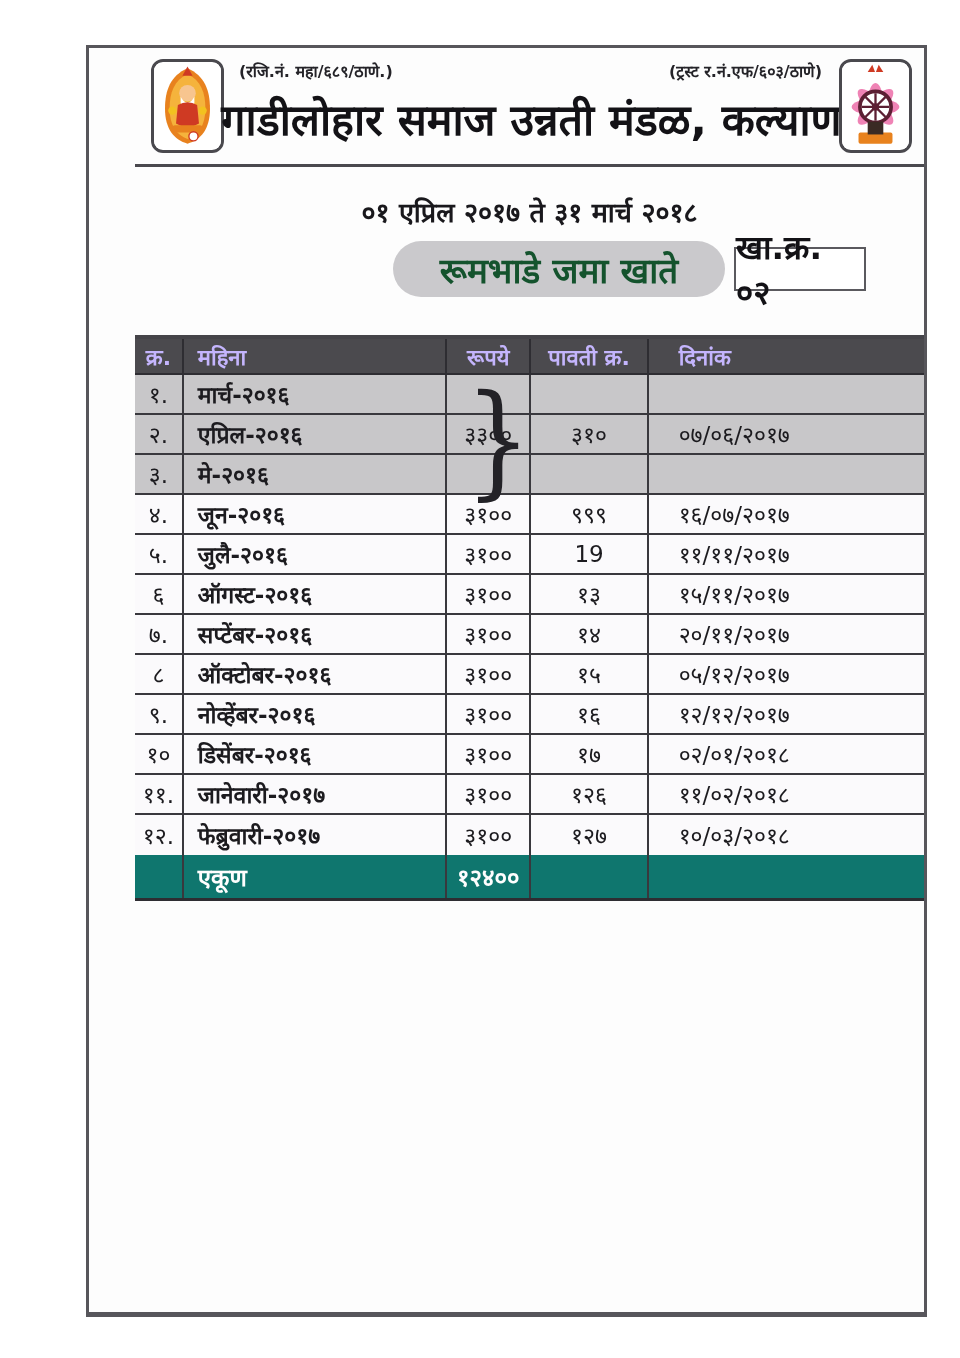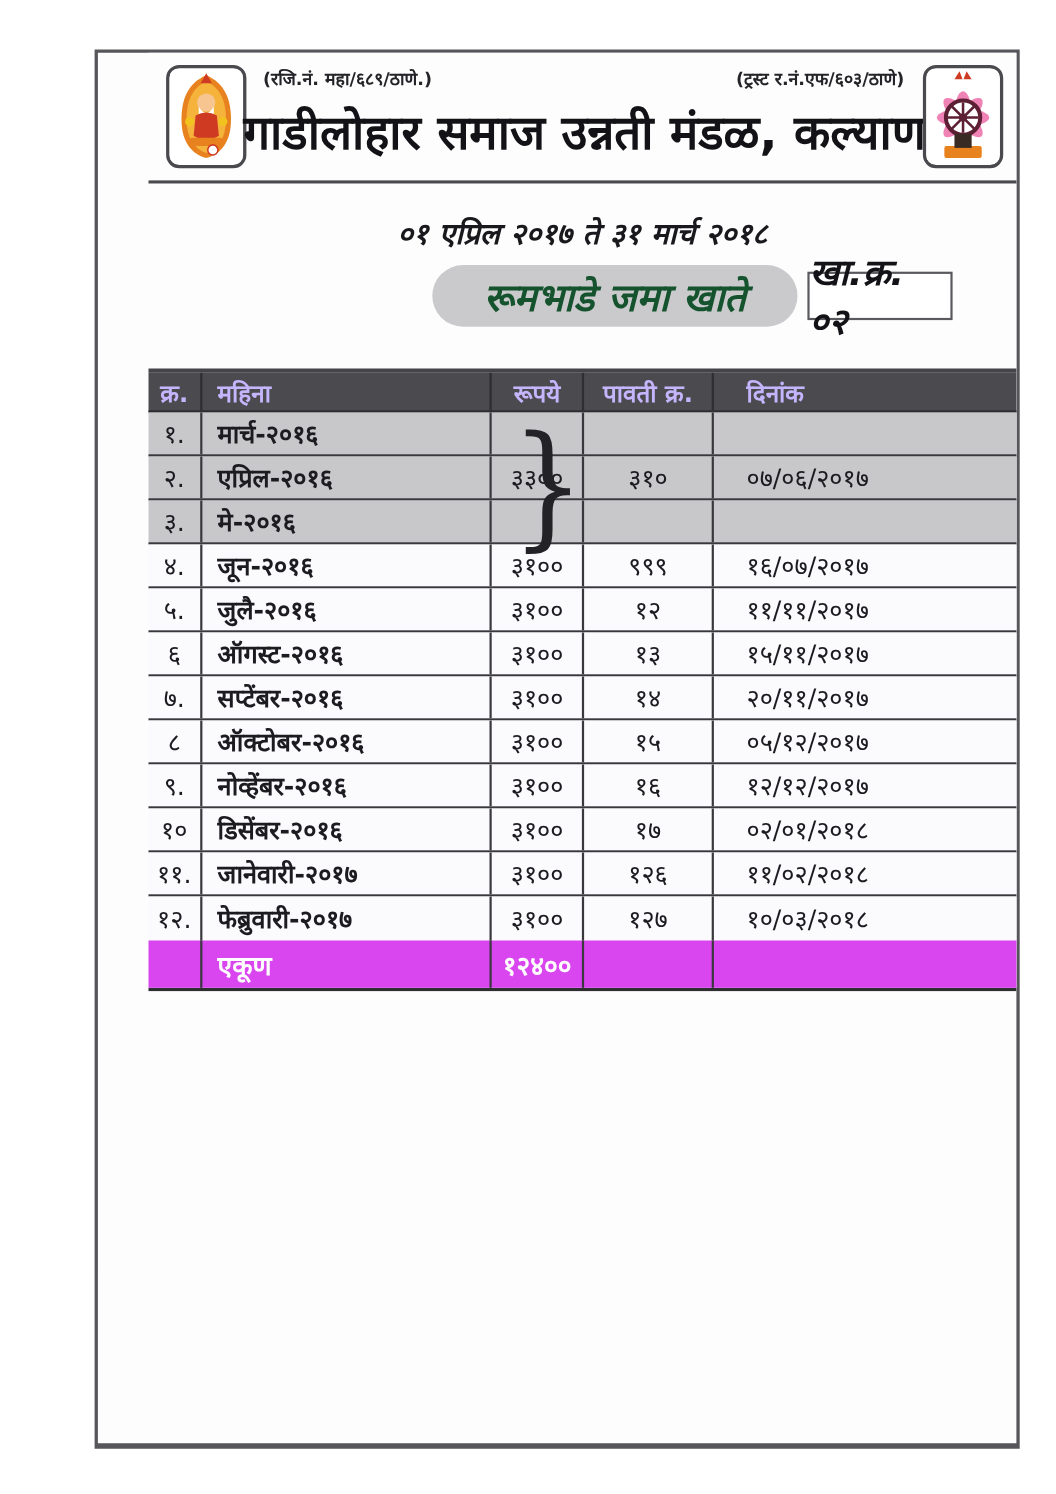--- a/index.html
+++ b/index.html
@@ -16,39 +16,39 @@
   .logo-right { right:12px; }
   .logo-box svg { width:100%; height:100%; display:block; }
   .reg-text { position:absolute; top:12px; font-size:16px; font-weight:bold; letter-spacing:0; color:#242328; }
   .reg-left-text  { left:104px; }
   .reg-right-text { right:102px; }
   .org-title { position:absolute; left:98px; right:94px; top:34px; height:72px;
                display:flex; align-items:center; justify-content:center;
                font-size:43px; font-weight:bold; color:#131216; white-space:nowrap; }
 
   
-  .period-band { position:relative; height:172px; border-bottom:4px solid #454449; background:#fdfdfd;font-style:italic; }
+  .period-band { position:relative; height:172px; border-bottom:4px solid #454449; background:#fdfdfd; }
   .period-line { position:absolute; left:0; right:0; top:26px; text-align:center;
                  font-size:27px; font-weight:bold; color:#19181c; }
   .account-pill { position:absolute; left:258px; top:74px; width:332px; height:56px;
                   background:#cac9cc; border-radius:28px;
                   display:flex; align-items:center; justify-content:center;
                   font-size:35px; font-weight:bold; color:#14532d; }
   .account-no-box { position:absolute; right:58px; top:80px; width:132px; height:44px;
                     border:2px solid #5a595e; background:#fff;
                     display:flex; align-items:center; justify-content:center;
                     font-size:33px; font-weight:bold; color:#131216; }
 
   
   .ledger { position:relative; width:100%; background:#fdfdfd; border-bottom:3px solid #2e2d32; }
   .trow { display:flex; width:100%; height:40px; border-bottom:2px solid #39383d; background:#fbfafc; }
   .trow:last-child { border-bottom:none; }
   .trow.head { height:36px; background:#4b4a4e; color:#c4b5fd; border-bottom:2px solid #2e2d32; }
   .trow.grouped { background:#c8c7c9; }
-  .trow.total { height:43px; background:#d946ef; color:#fefefe; border-bottom:none; }
+  .trow.total { height:43px; background:#0f766e; color:#fefefe; border-bottom:none; }
   .cell { display:flex; align-items:center; border-right:2px solid #39383d;
           font-size:23px; overflow:hidden; white-space:nowrap; }
   .cell:last-child { border-right:none; }
   .c0 { width:52px;  justify-content:center; }
   .c1 { width:280px; padding-left:14px; }
   .c2 { width:90px;  justify-content:center; }
   .c3 { width:125px; justify-content:center; }
   .c4 { width:292px; padding-left:30px; }
   .trow.head .cell { font-weight:bold; font-size:22px; border-right-color:#2e2d32; }
   .trow.head .c1 { padding-left:14px; }
@@ -159,21 +159,21 @@
             <div class="cell c0">४.</div>
             <div class="cell c1">जून-२०१६</div>
             <div class="cell c2">३१००</div>
             <div class="cell c3">९९९</div>
             <div class="cell c4">१६/०७/२०१७</div>
           </div>
           <div class="trow">
             <div class="cell c0">५.</div>
             <div class="cell c1">जुलै-२०१६</div>
             <div class="cell c2">३१००</div>
-            <div class="cell c3">१२</div>
+            <div class="cell c3">19</div>
             <div class="cell c4">११/११/२०१७</div>
           </div>
           <div class="trow">
             <div class="cell c0">६</div>
             <div class="cell c1">ऑगस्ट-२०१६</div>
             <div class="cell c2">३१००</div>
             <div class="cell c3">१३</div>
             <div class="cell c4">१५/११/२०१७</div>
           </div>
           <div class="trow">

